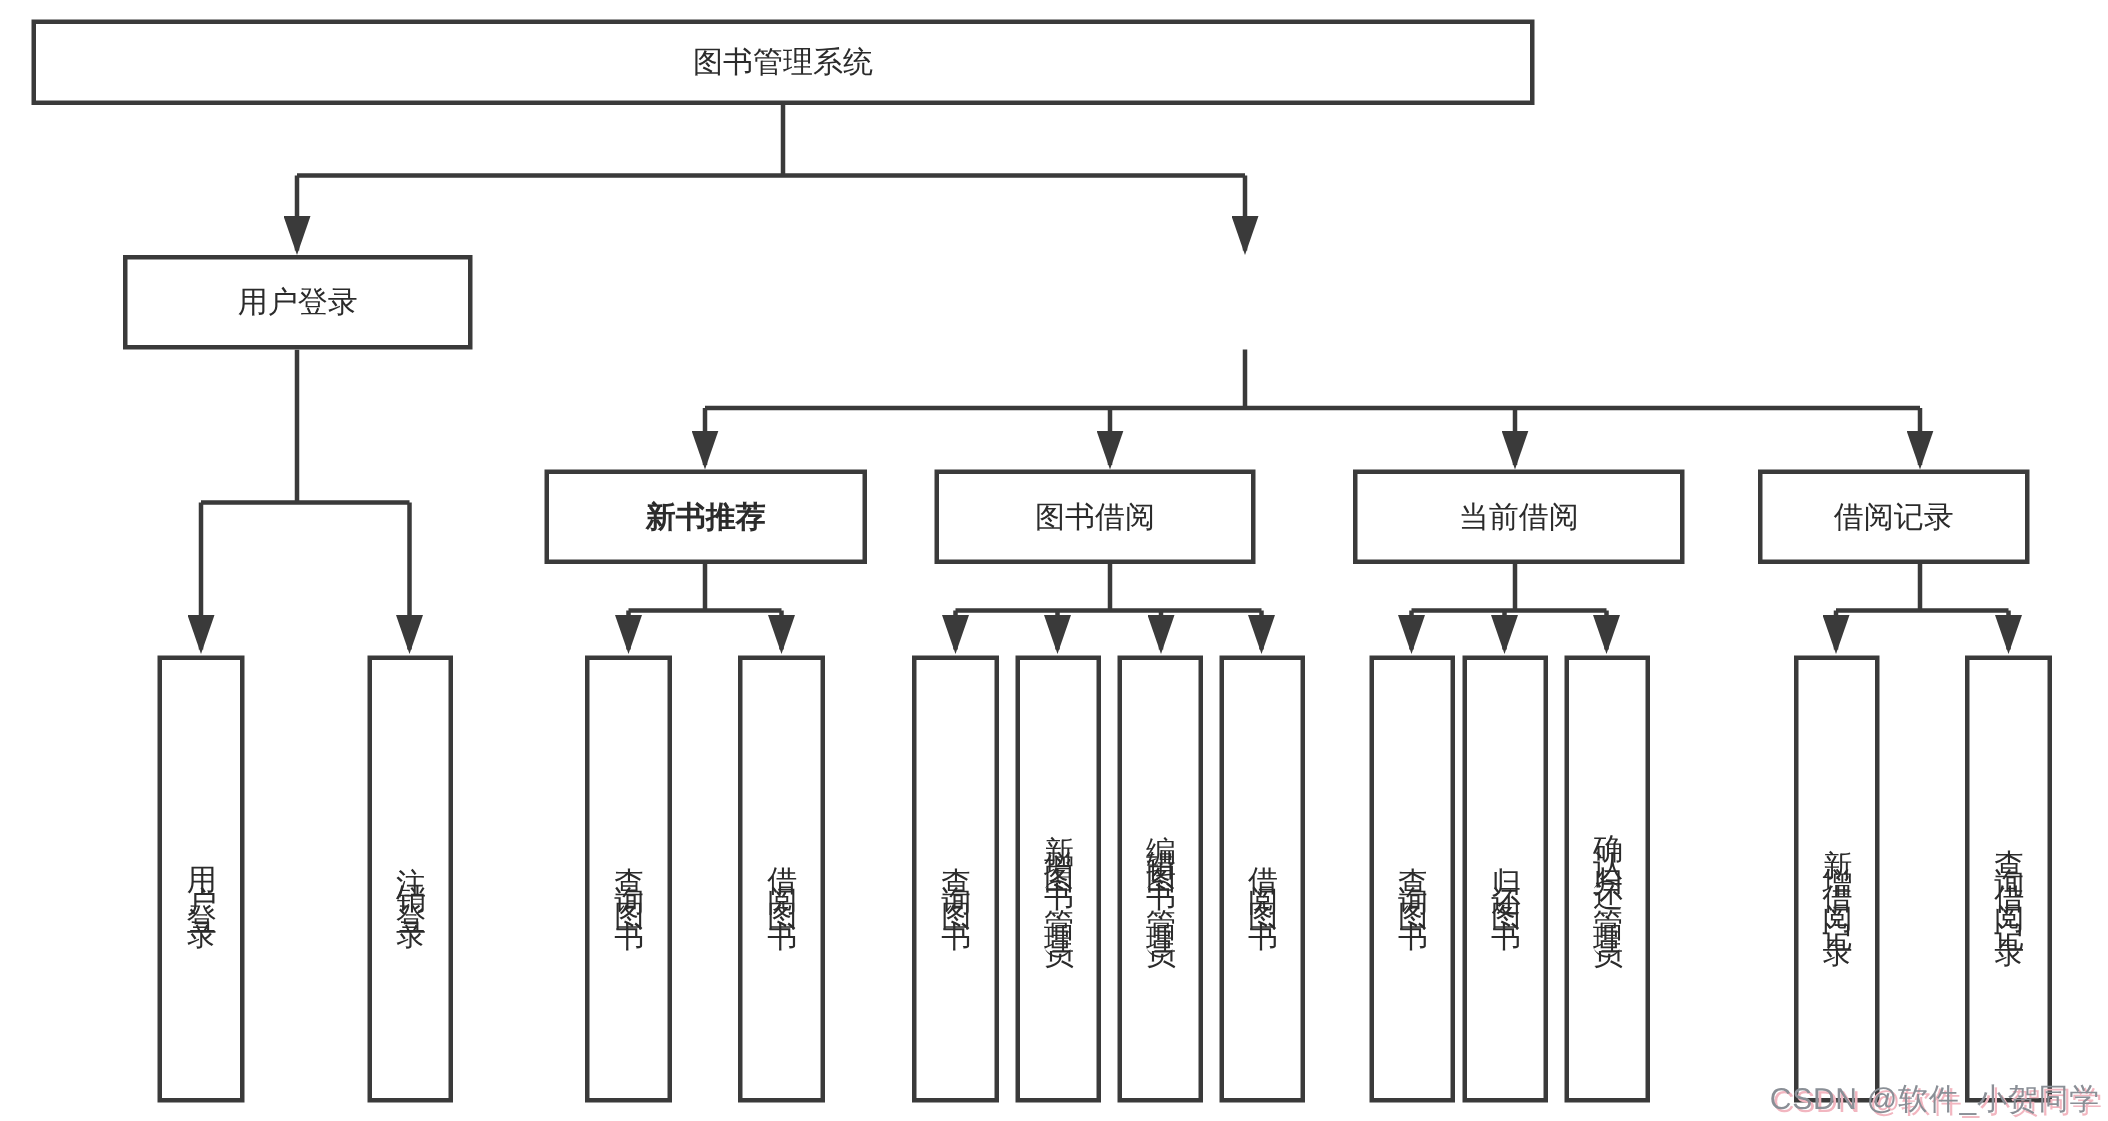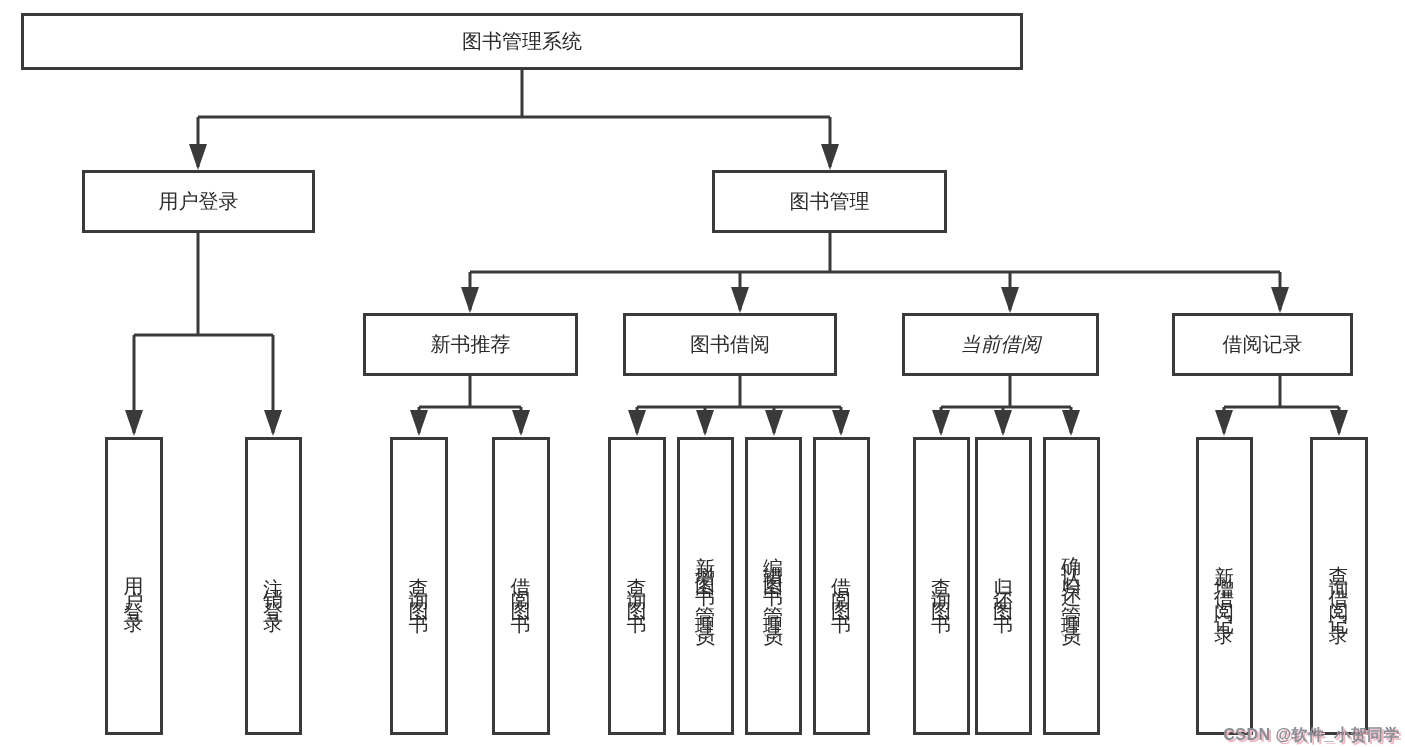--- a/index.html
+++ b/index.html
@@ -29,22 +29,22 @@
     text-orientation:mixed;
     letter-spacing:12px;
     line-height:1;
     font-size:20px;
     white-space:nowrap;
   }
   .watermark{
     position:absolute;
     right:5px;
     bottom:1px;
-    font-size:16px;
-    font-weight:bold;
+    font-size:20px;
+    font-weight:normal;
     color:#8a8f96;
     text-shadow:2px 2px 0 #f2b6c0;
     z-index:3;
     letter-spacing:0.5px;
   }
 </style>
 </head>
 <body>
 
 <div id="stage">
@@ -92,31 +92,28 @@
     </g>
   </svg>
 
   <div class="box" style="left:21px;top:13px;width:1002px;height:57px;justify-content:center;">
     <span>图书管理系统</span>
   </div>
 
   <div class="box" style="left:82px;top:170px;width:233px;height:63px;">
     <span>用户登录</span>
   </div>
-  <div class="box" style="left:712px;top:170px;width:235px;height:63px;">
-    <span>图书管理</span>
-  </div>
 
-  <div class="box" style="left:363px;top:313px;width:215px;height:63px;">
+  <div class="box" style="left:363px;top:313px;width:215px;height:63px;font-weight:bold;">
     <span>新书推荐</span>
   </div>
   <div class="box" style="left:623px;top:313px;width:214px;height:63px;">
     <span>图书借阅</span>
   </div>
-  <div class="box" style="left:902px;top:313px;width:197px;height:63px;font-style:italic;">
+  <div class="box" style="left:902px;top:313px;width:221px;height:63px;">
     <span>当前借阅</span>
   </div>
   <div class="box" style="left:1172px;top:313px;width:181px;height:63px;">
     <span>借阅记录</span>
   </div>
 
   <div class="box vbox" style="left:105px;top:437px;width:58px;height:298px;">
     <span>用户登录</span>
   </div>
   <div class="box vbox" style="left:245px;top:437px;width:57px;height:298px;">

